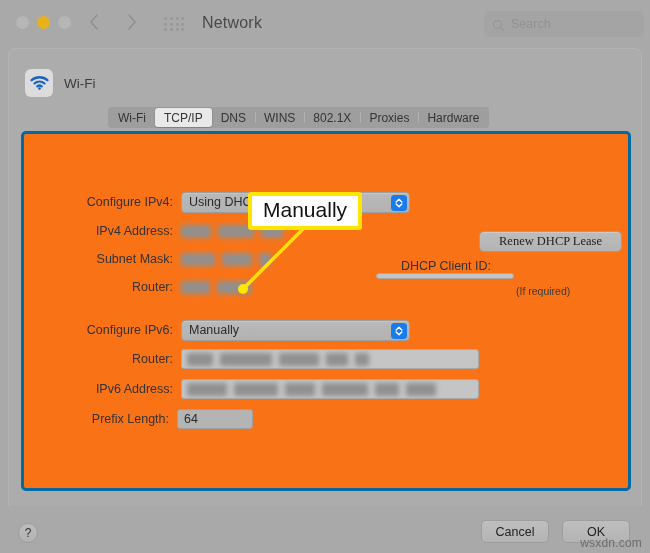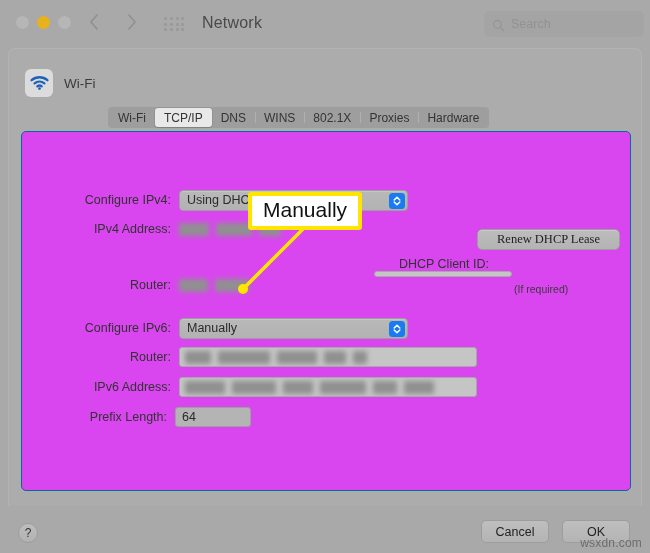--- a/index.html
+++ b/index.html
@@ -100,22 +100,22 @@
   .tab.active {
     background: #e9e9e9;
     box-shadow: 0 0 0 .5px rgba(0,0,0,.12), 0 1px 1px rgba(0,0,0,.14);
   }
   .tab.active::before, .tab.active + .tab::before { background: transparent; }
 
   
   .content {
     position: absolute; left: 12px; top: 82px;
     width: 610px; height: 360px;
-    background: #d946ef;
-    border: 1px solid #0369a1;
+    background: #f97316;
+    border: 3px solid #0369a1;
     border-radius: 5px;
   }
 
   
   .row { position: absolute; display: flex; align-items: center; height: 20px; }
   .lbl {
     width: 105px; text-align: right;
     font-size: 12.5px; color: #333; padding-right: 8px;
     white-space: nowrap;
   }
@@ -317,20 +317,28 @@
 
       <div class="row" style="left:52px; top:87px;">
         <div class="lbl">IPv4 Address:</div>
         <div class="blur">
           <span style="width:30px"></span>
             <span style="width:36px"></span>
             <span style="width:22px"></span>
         </div>
       </div>
 
+      <div class="row" style="left:52px; top:115px;">
+        <div class="lbl">Subnet Mask:</div>
+        <div class="blur">
+          <span style="width:34px"></span>
+            <span style="width:30px"></span>
+            <span style="width:12px"></span>
+        </div>
+      </div>
 
       <div class="row" style="left:52px; top:143px;">
         <div class="lbl">Router:</div>
         <div class="blur">
           <span style="width:29px"></span>
             <span style="width:34px"></span>
         </div>
       </div>
 
       <div class="btn" style="position:absolute; left:455px; top:97px; width:143px;font-family:Liberation Serif, serif;">Renew DHCP Lease</div>

